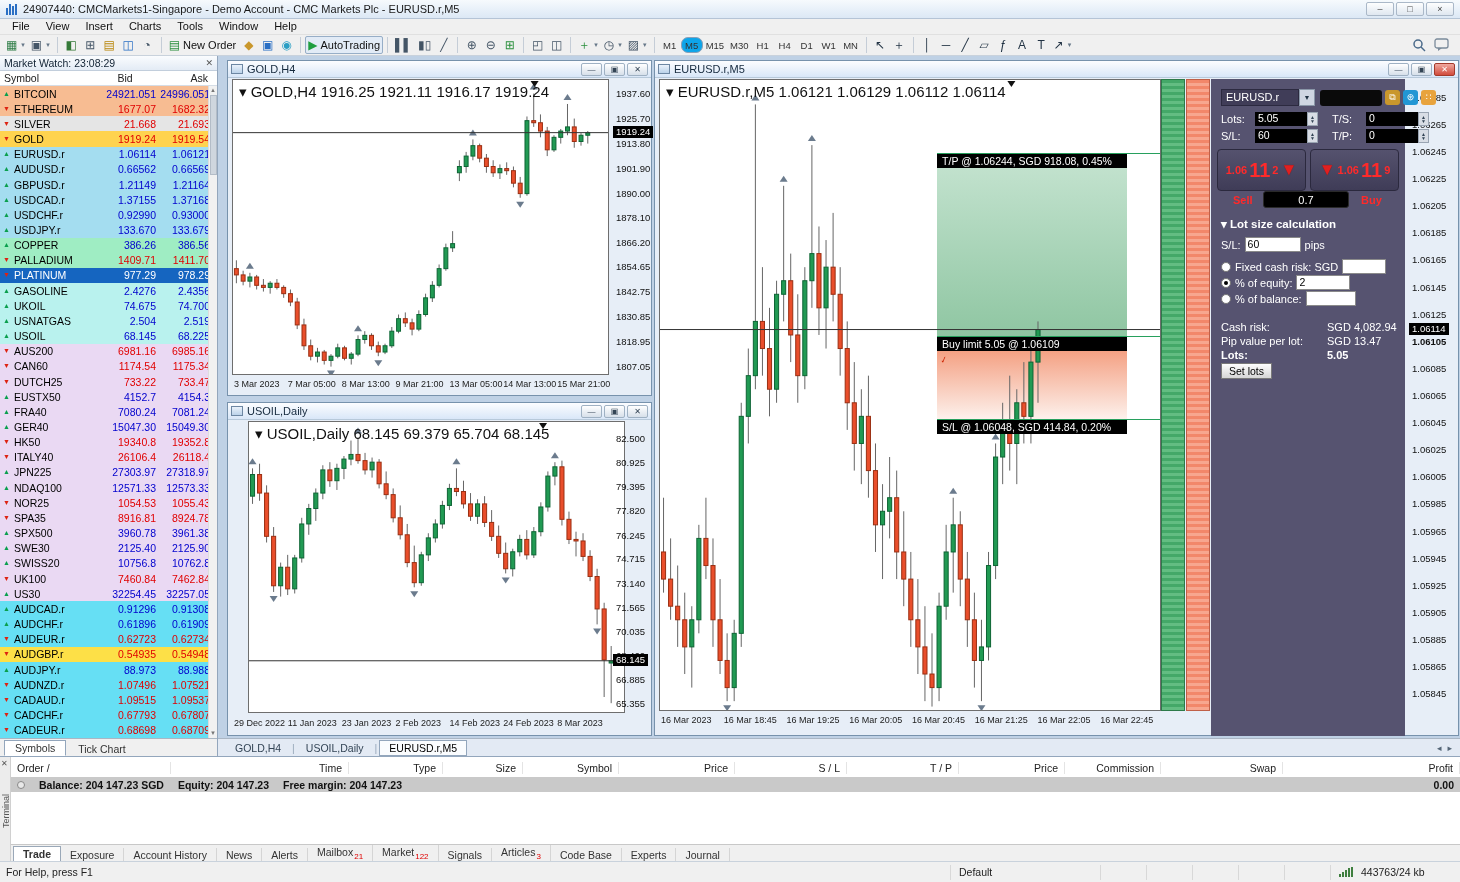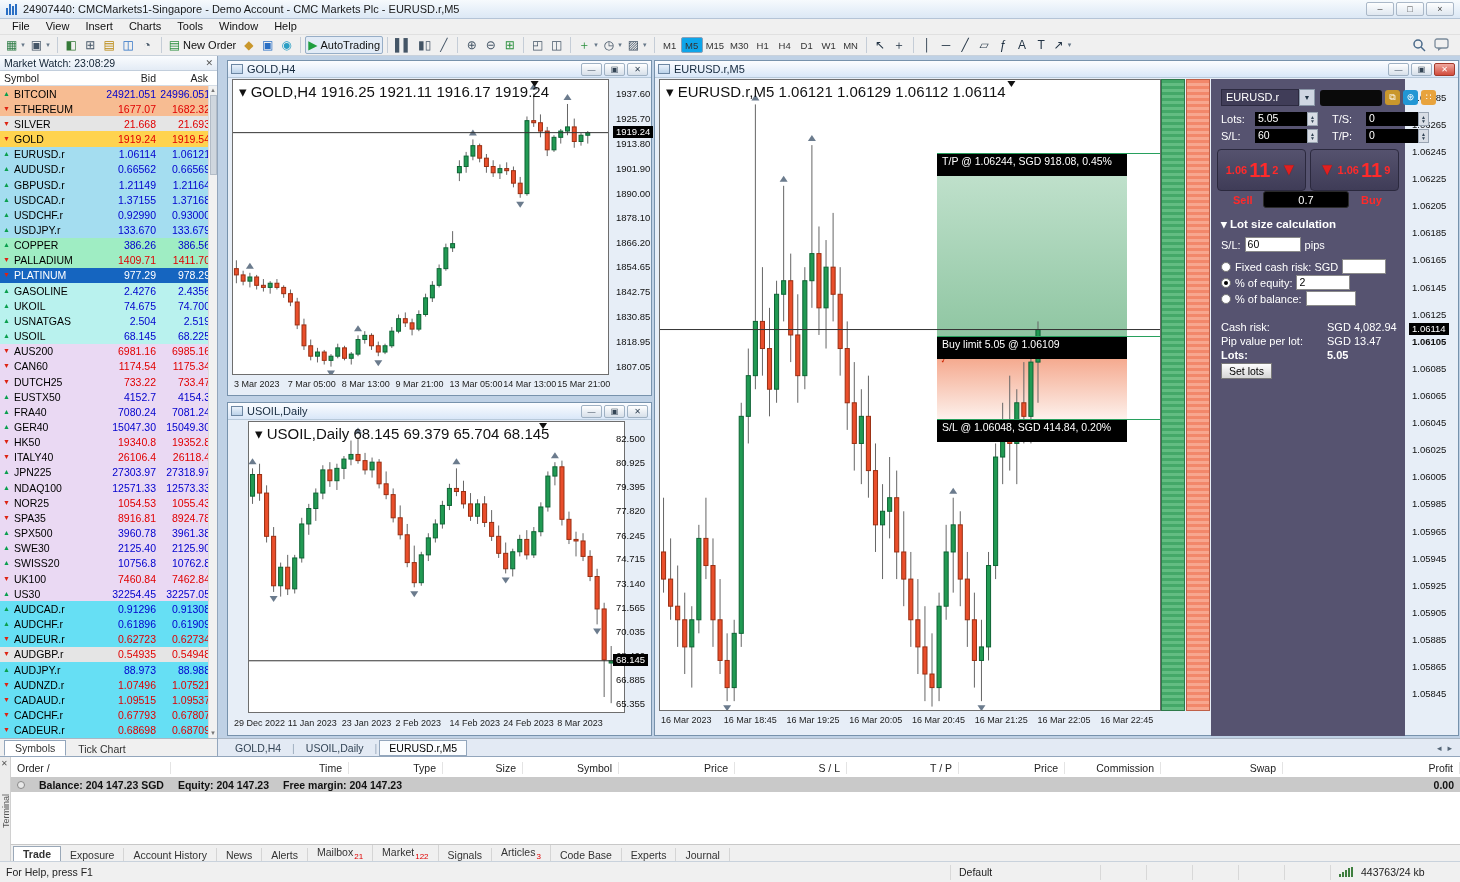--- a/index.html
+++ b/index.html
@@ -13,30 +13,30 @@
 .wbx { width:28px; height:14px; border:1px solid #aab8c8; border-radius:2px; background:linear-gradient(#fdfefe,#dfe7f0); font-size:9px; text-align:center; line-height:12px; color:#444; }
 #menubar { position:absolute; left:0; top:19px; width:1460px; height:16px; background:#f0f0f0; display:flex; align-items:center; padding-left:4px; border-bottom:1px solid #e0e0e0; }
 .menu-item { padding:0 8px; height:15px; line-height:15px; color:#111; }
 #toolbar { position:absolute; left:0; top:35px; width:1460px; height:21px; background:#f0f0f0; border-bottom:1px solid #c9d2dc; display:flex; align-items:center; padding-left:3px; }
 .tbtn { height:18px; min-width:19px; display:flex; align-items:center; justify-content:center; gap:3px; border:1px solid transparent; border-radius:2px; color:#3a5068; font-size:12px; padding:0 2px; }
 .tbtn .tg { font-size:12px; line-height:12px; }
 .tbtn span.txt { font-size:11px; color:#111; }
 .tbtn.dd::after { content:"▾"; font-size:7px; color:#678; margin-left:1px; }
 .tbtn.toggled { border-color:#97aec7; background:#e2ebf6; }
 .tfbtn { height:16px; min-width:22px; text-align:center; font-size:9.5px; color:#333; border:1px solid transparent; border-radius:2px; line-height:15px; padding:0 2px; }
-.tfbtn.on { border-color:#8aa0b8; background:#0ea5e9; }
+.tfbtn.on { border-color:#8aa0b8; background:#0ea5e9;border-radius:7px; }
 .tsep { width:1px; height:16px; background:#c5cdd7; margin:0 4px; flex:none; }
 #tb-right { margin-left:auto; display:flex; gap:8px; padding-right:10px; }
 
 
 #mw { position:absolute; left:0; top:56px; width:218px; height:700px; background:#fff; border-right:1px solid #93a6bc; }
 #mw-head { height:15px; background:linear-gradient(#fafcfe,#e3ebf5); border-bottom:1px solid #c2cedc; display:flex; align-items:center; padding:0 4px; font-size:10.5px; color:#123; }
 #mw-close { margin-left:auto; color:#555; font-size:9px; }
 #mw-cols { height:15px; display:flex; align-items:center; font-size:10.5px; color:#222; border-bottom:1px solid #d5dde6; padding-left:4px; }
-#mw-cols .c1 { width:90px; } #mw-cols .c2 { width:62px; text-align:right; } #mw-cols .c3 { width:52px; text-align:right; }
+#mw-cols .c1 { width:90px; } #mw-cols .c2 { width:62px; text-align:center; } #mw-cols .c3 { width:52px; text-align:right; }
 #mw-body { height:652px; overflow:hidden; position:relative; }
 .mwr { height:15.16px; display:flex; align-items:center; padding-left:3px; font-size:10.5px; }
 .mwr .ar { width:11px; font-size:7px; line-height:8px; }
 .mwr .sy { width:82px; color:#000; }
 .mwr .bd { width:60px; text-align:right; } .mwr .ak { width:54px; text-align:right; }
 #mw-scroll { position:absolute; right:0; top:0; width:9px; height:652px; background:#f1f1f1; border-left:1px solid #ddd; font-size:6px; color:#777; text-align:center; }
 #mw-scroll .thumb { position:absolute; top:9px; left:1px; width:7px; height:80px; background:#cfd6de; border:1px solid #b3bcc7; }
 #mw-tabs { height:18px; background:#f0f0f0; border-top:1px solid #aab6c4; display:flex; align-items:flex-end; padding-left:4px; gap:2px; }
 .mwtab { padding:1px 10px; font-size:10.5px; color:#333; }
 .mwtab.active { background:#fff; border:1px solid #93a6bc; border-bottom-color:#fff; }
@@ -52,21 +52,21 @@
 .cinfo { position:absolute; left:6px; top:3px; font-size:15px; color:#111; z-index:5; }
 .yaxis { position:absolute; font-size:9.5px; color:#111; }
 .ytick { position:absolute; left:4px; white-space:nowrap; }
 .ctag { position:absolute; left:1px; background:#000; color:#fff; padding:0 3px; font-size:9.5px; line-height:12px; z-index:4; }
 .taxis { position:absolute; height:13px; font-size:9px; color:#222; }
 .xtick { position:absolute; top:1px; white-space:nowrap; }
 .zone { position:absolute; z-index:1; }
 .zone.tp { background:linear-gradient(180deg,#c6e4d1,#8fc6a2); }
 .zone.sl { background:linear-gradient(180deg,#f28f6c,#fdf1ec); }
 .hline { position:absolute; height:1px; z-index:3; }
-.ptag { position:absolute; background:#000; color:#fff; font-size:10.5px; line-height:14px; height:22px; padding:0 5px; z-index:4; white-space:nowrap; overflow:hidden; }
+.ptag { position:absolute; background:#000; color:#fff; font-size:10.5px; line-height:14px; height:14px; padding:0 5px; z-index:4; white-space:nowrap; overflow:hidden; }
 .pmark { position:absolute; color:#cc2200; font-size:9px; z-index:3; transform:rotate(-15deg); }
 svg.ccanvas { position:absolute; left:0; top:0; z-index:2; }
 
 
 #strip-green { position:absolute; left:506px; top:18px; width:24px; height:632px; background:repeating-linear-gradient(180deg,#44a868 0 3px,#63bd82 3px 6px); border:1px solid #2d7a49; z-index:6; }
 #strip-red { position:absolute; left:531px; top:18px; width:24px; height:632px; background:repeating-linear-gradient(180deg,#f2876a 0 3px,#f7a68f 3px 6px); border:1px solid #c06048; z-index:6; }
 
 
 #order-panel { position:absolute; left:556px; top:18px; width:194px; height:657px; background:#565370; color:#fff; z-index:7; font-size:11px; }
 .op-row { position:absolute; display:flex; align-items:center; }
@@ -508,21 +508,21 @@
         <div class="sy">AUDCHF.r</div>
         <div class="bd" style="color: rgb(0, 0, 205);">0.61896</div>
         <div class="ak" style="color: rgb(0, 0, 205);">0.61909</div>
       </div>
       <div class="mwr" style="background: rgb(102, 223, 244);">
         <div class="ar" style="color: rgb(221, 34, 17);">▼</div>
         <div class="sy">AUDEUR.r</div>
         <div class="bd" style="color: rgb(224, 0, 0);">0.62723</div>
         <div class="ak" style="color: rgb(224, 0, 0);">0.62734</div>
       </div>
-      <div class="mwr" style="background: #e5e5e5;">
+      <div class="mwr" style="background: #fde047;">
         <div class="ar" style="color: rgb(221, 34, 17);">▼</div>
         <div class="sy">AUDGBP.r</div>
         <div class="bd" style="color: rgb(224, 0, 0);">0.54935</div>
         <div class="ak" style="color: rgb(224, 0, 0);">0.54948</div>
       </div>
       <div class="mwr" style="background: rgb(102, 223, 244);">
         <div class="ar" style="color: rgb(10, 159, 77);">▲</div>
         <div class="sy">AUDJPY.r</div>
         <div class="bd" style="color: rgb(0, 0, 205);">88.973</div>
         <div class="ak" style="color: rgb(0, 0, 205);">88.988</div>

